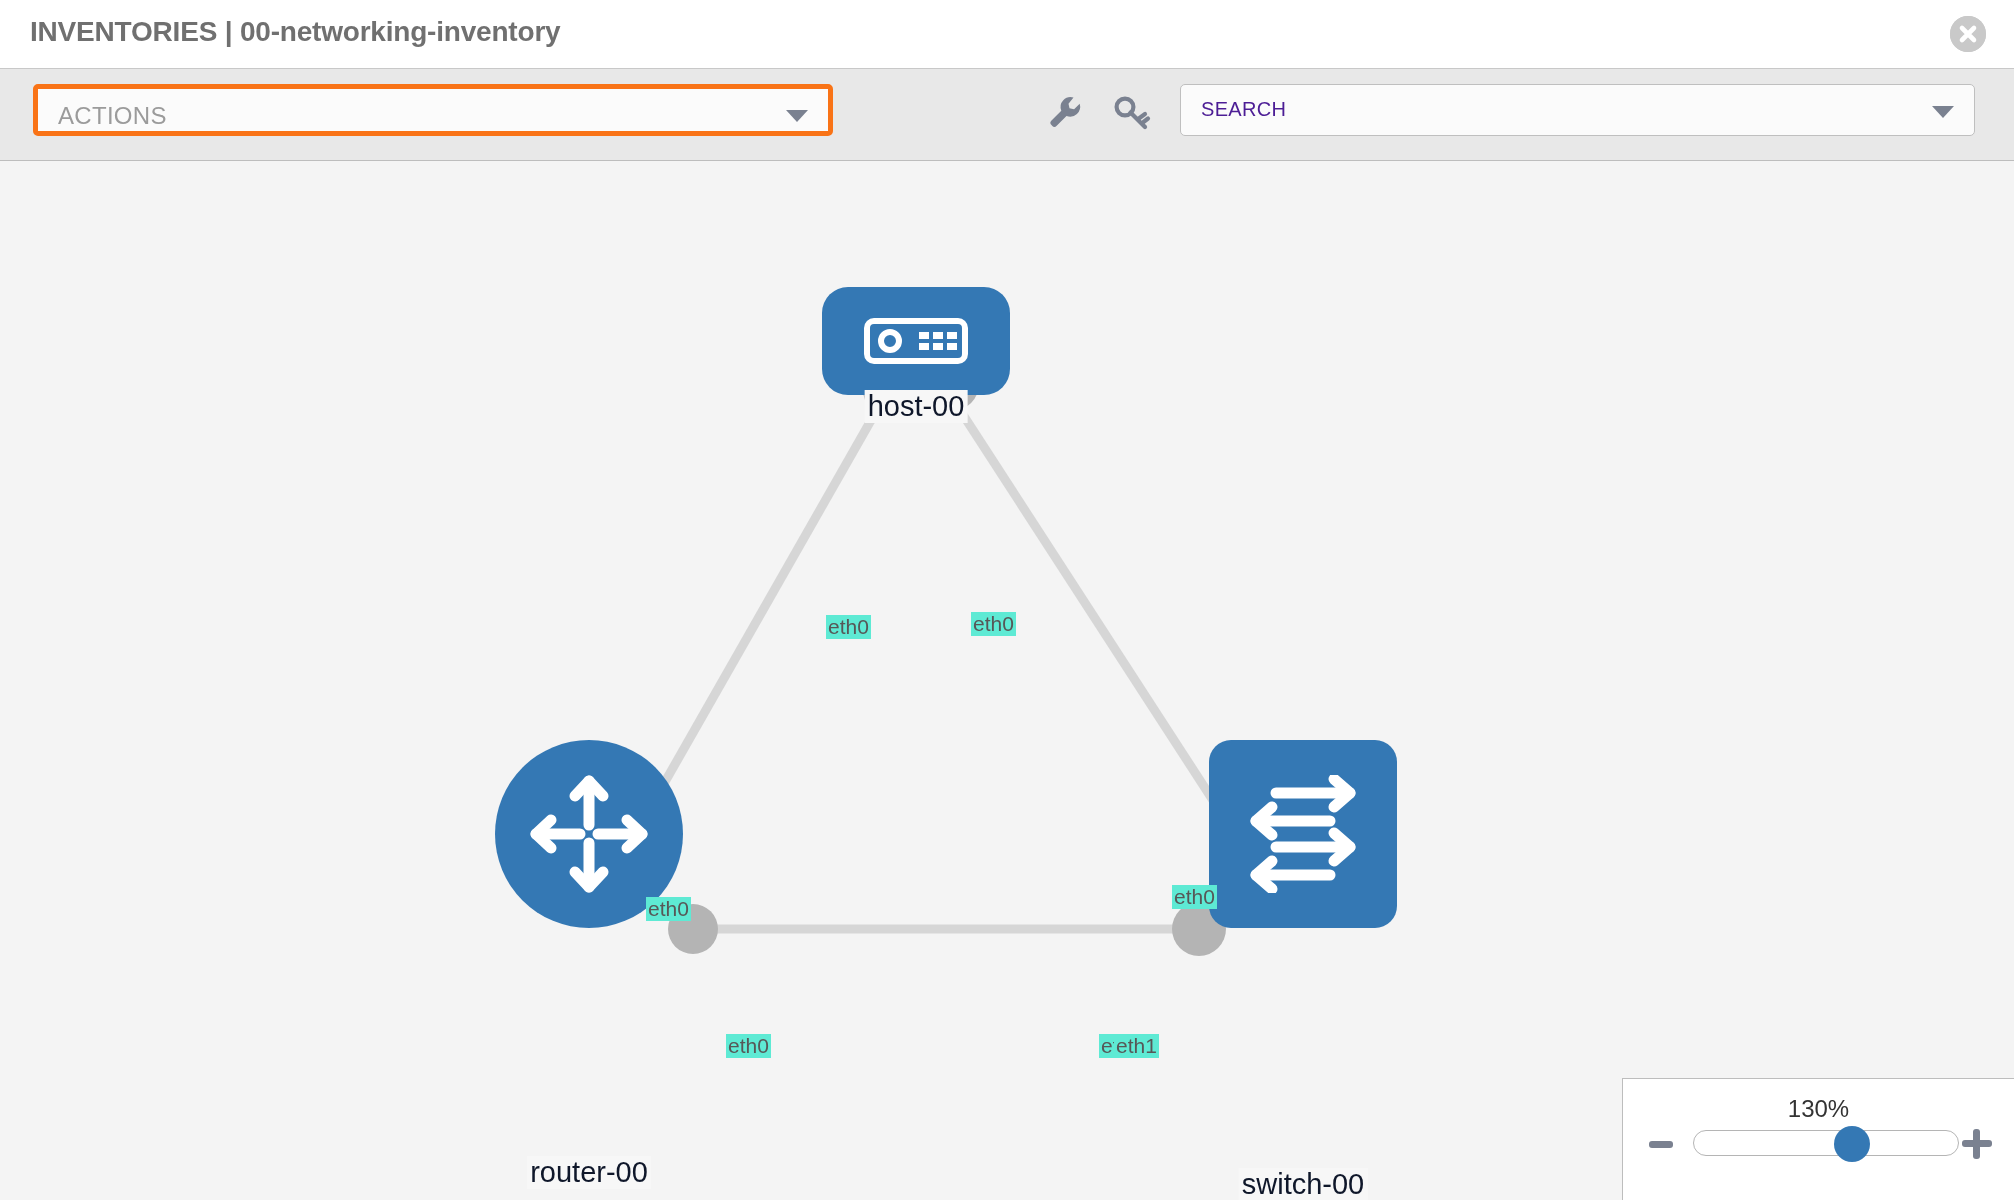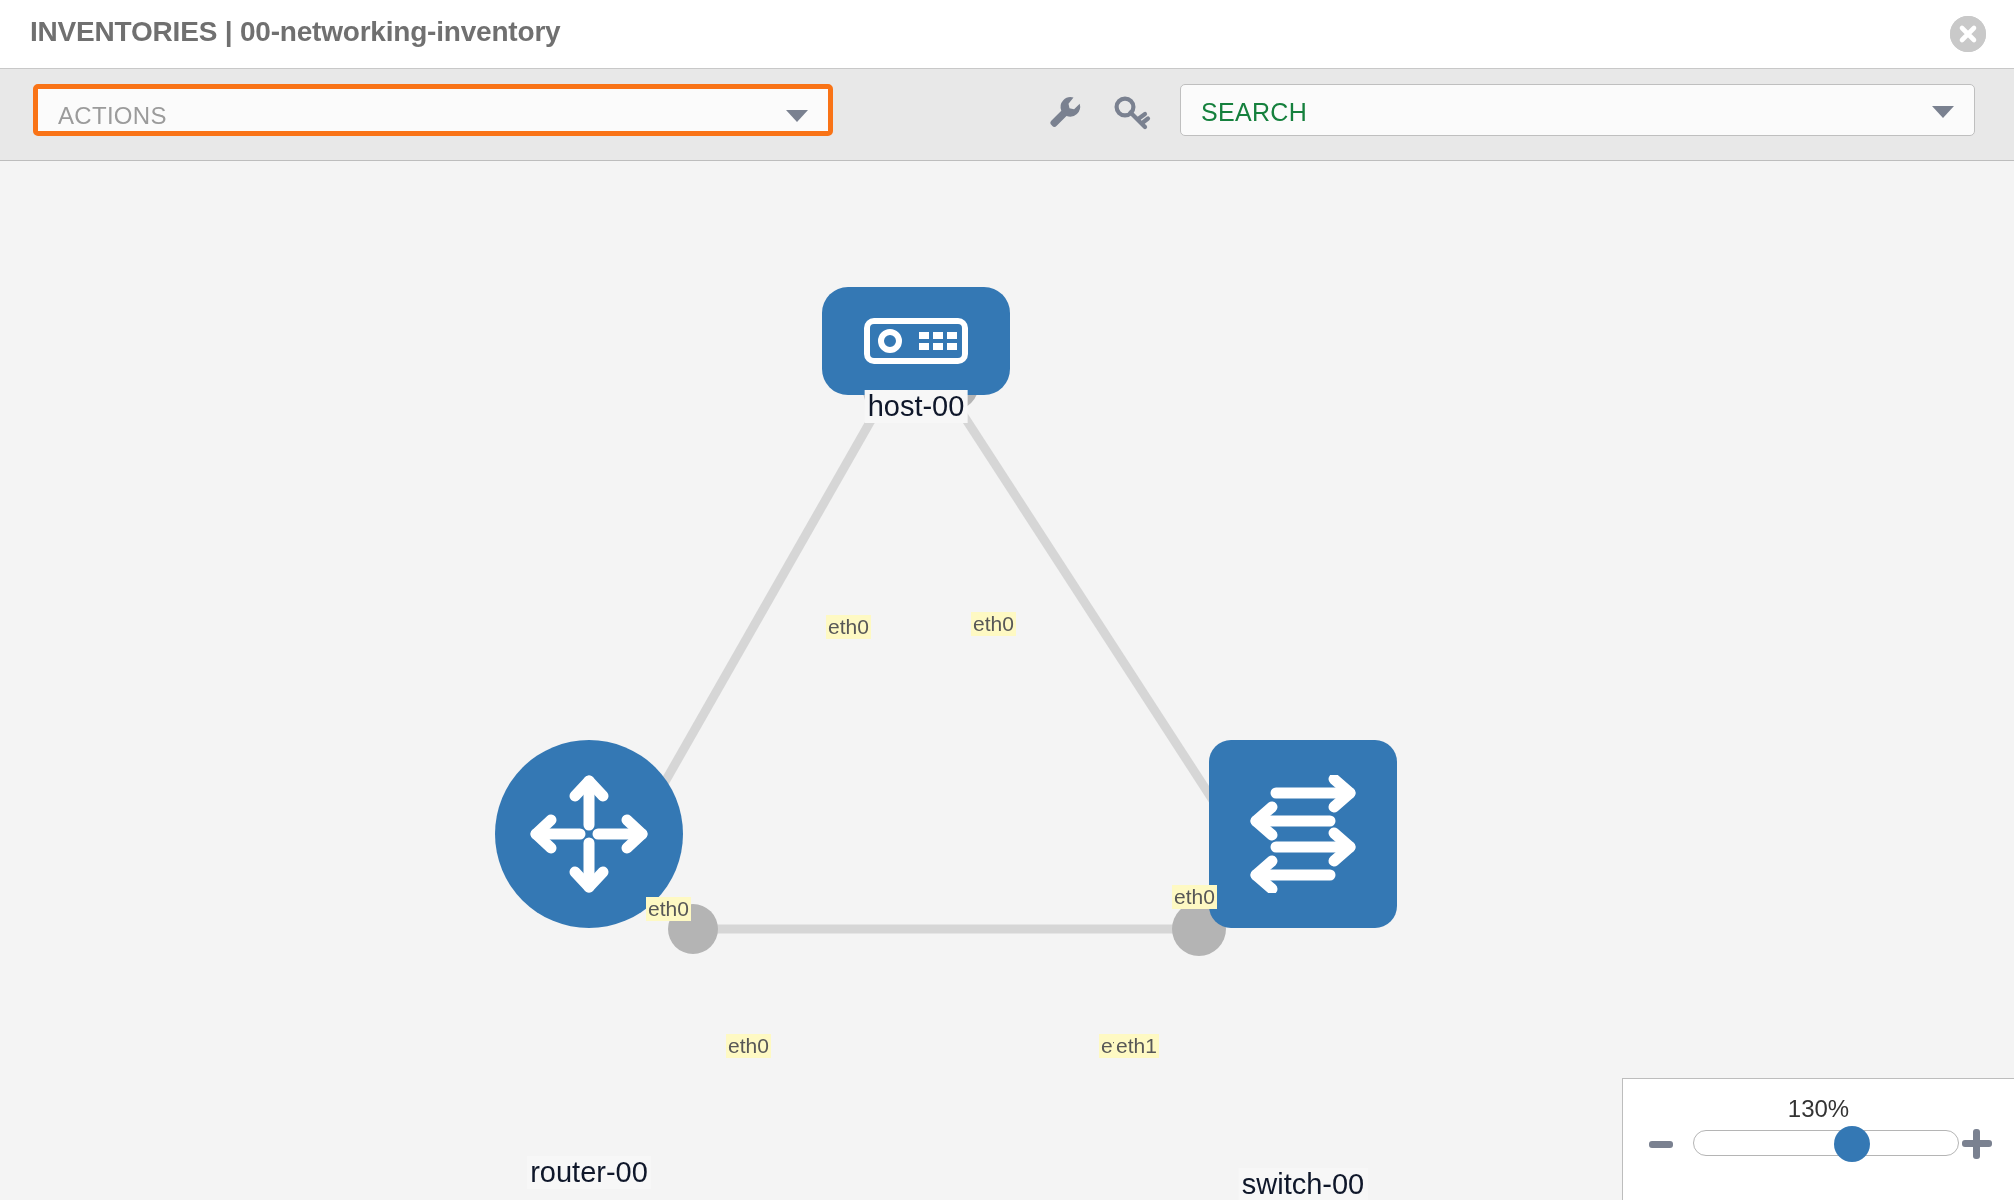--- a/index.html
+++ b/index.html
@@ -68,21 +68,21 @@
 
   .search-box {
     position: absolute; left: 1180px; top: 84px;
     width: 795px; height: 52px;
     background: #fbfbfb;
     border: 1px solid #bfbfbf; border-radius: 5px;
     cursor: text;
   }
   .search-box .lbl {
     position: absolute; left: 20px; top: 13px;
-    font-size: 25px; color: #15803d; letter-spacing: 0.3px;
+    font-size: 20px; color: #4c1d95; letter-spacing: 0.3px;
   }
 
   
   .canvas {
     position: absolute; left: 0; top: 162px;
     width: 2014px; height: 1038px;
     background: #f4f4f4;
     overflow: hidden;
   }
   .topo-svg { position: absolute; left: 0; top: 0; width: 2014px; height: 1038px; }
@@ -105,21 +105,21 @@
     font-size: 29px; color: #0f172a;
     background: #f7f7f7;
     white-space: nowrap;
     padding: 0 3px;
     transform: translateX(-50%);
     cursor: default;
   }
   .if-label {
     position: absolute;
     font-size: 21px; color: #575757;
-    background: #fef9c3;
+    background: #5eead4;
     white-space: nowrap;
     padding: 0 2px;
     cursor: default;
   }
 
   
   .zoom-panel {
     position: absolute; left: 1622px; top: 1078px;
     width: 392px; height: 122px;
     background: #ffffff;

